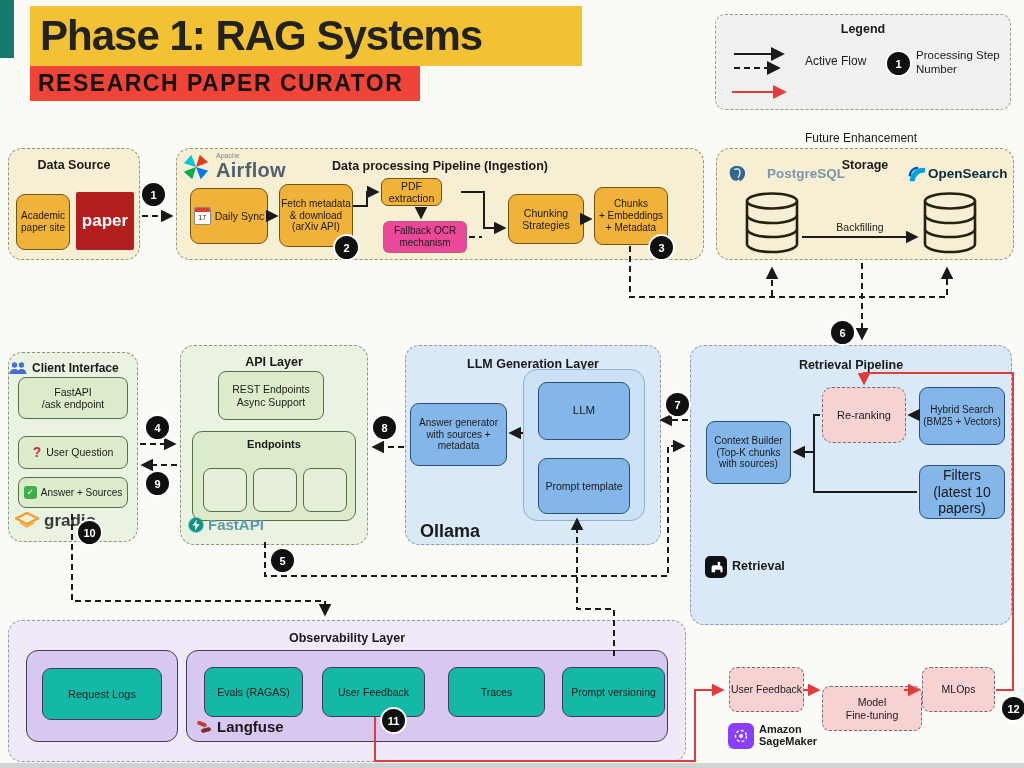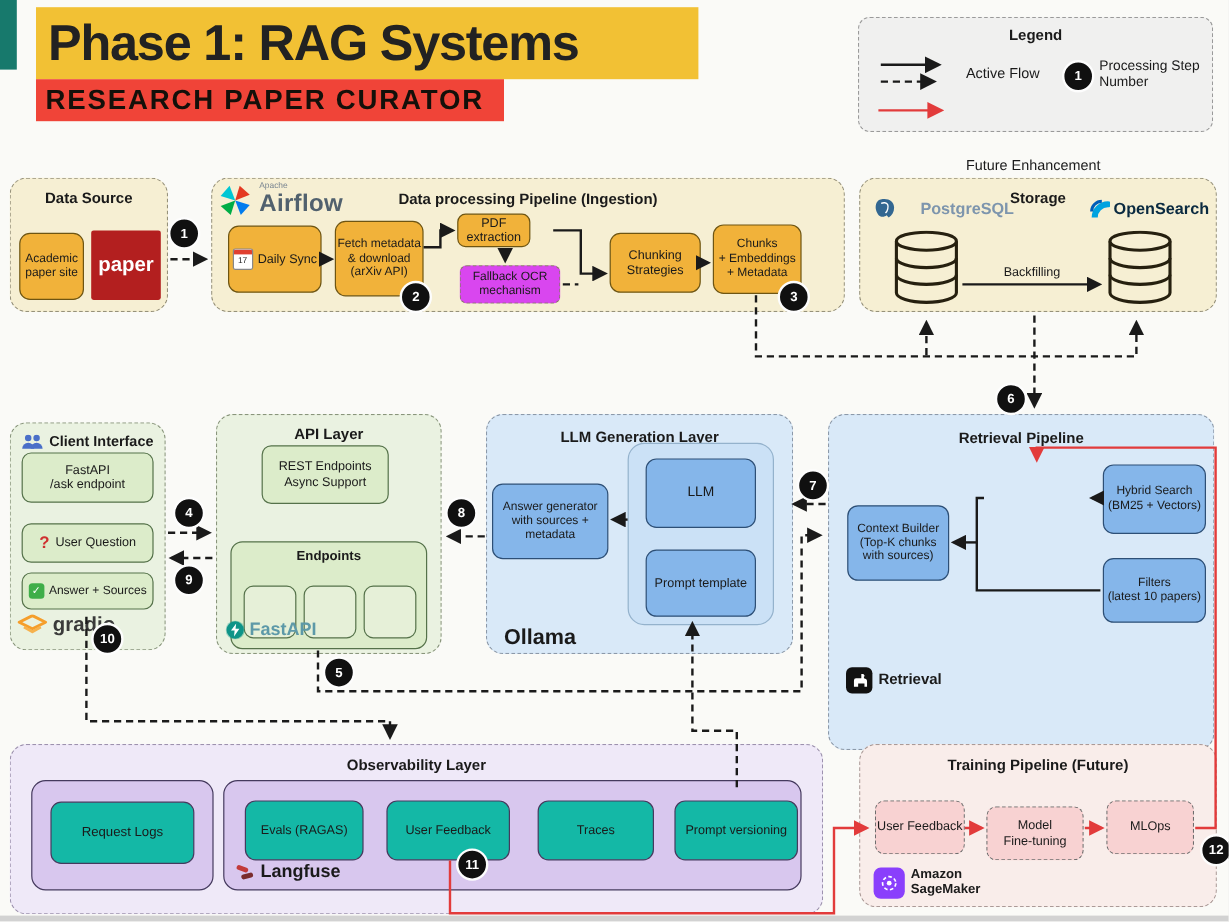--- a/index.html
+++ b/index.html
@@ -19,21 +19,21 @@
   .sec-purple{background:#efe9f8;border-color:#9d92ae;}
   .sec-pink{background:#f9edea;border-color:#ab9a97;}
   .sec-gray{background:#f0f0ef;border-color:#9a9a9a;border-radius:10px;}
   .sec-title{position:absolute;left:0;right:0;text-align:center;font-weight:bold;font-size:12.5px;}
   
   .node{display:flex;align-items:center;justify-content:center;text-align:center;
         white-space:pre-line;line-height:1.18;font-size:10.5px;border-radius:9px;}
   .n-yellow{background:#f1b23a;border:1.6px solid #6e5512;}
   .n-green{background:#dcecca;border:1.5px solid #55724a;border-radius:8px;}
   .n-blue{background:#85b6ea;border:1.6px solid #2d4f76;}
-  .n-pinkd{background:#d946ef;border:1.6px dashed #8d7470;}
+  .n-pinkd{background:#ec4899;border:1.6px dashed #8d7470;}
   .n-purple{background:#14b8a6;border:1.5px solid #453a5e;}
   .n-purplemid{background:#d8c7ee;border:1.6px solid #453a5e;border-radius:12px;}
   .n-arxiv{background:#b31f1f;border-radius:2px;color:#fff;font-weight:bold;font-size:17px;}
   .step{position:absolute;width:23px;height:23px;border-radius:50%;background:#101010;color:#fff;
         font-weight:bold;font-size:11px;display:flex;align-items:center;justify-content:center;
         border:2px solid #fdfdfd;z-index:9;}
   .logo-text{font-weight:bold;white-space:pre-line;line-height:1.05;}
   .lrow{display:flex;align-items:center;gap:6px;}
   #wires{position:absolute;left:0;top:0;z-index:6;pointer-events:none;}
   .wirelabel{font-size:10.5px;text-align:center;z-index:7;}
@@ -139,21 +139,21 @@
     <path d="M3,23 A25,8 0 0 0 53,23 M3,37 A25,8 0 0 0 53,37" fill="none" stroke="#26200f" stroke-width="2.6"></path>
   </svg>
   <svg class="abs" style="left:922px;top:192px;z-index:3;" width="56" height="62" viewBox="0 0 56 62">
     <path d="M3,9 V52 A25,8 0 0 0 53,52 V9" fill="#f6efd3" stroke="#26200f" stroke-width="2.6"></path>
     <ellipse cx="28" cy="9" rx="25" ry="7.5" fill="#f6efd3" stroke="#26200f" stroke-width="2.6"></ellipse>
     <path d="M3,23 A25,8 0 0 0 53,23 M3,37 A25,8 0 0 0 53,37" fill="none" stroke="#26200f" stroke-width="2.6"></path>
   </svg>
   <div class="abs wirelabel" style="left:820px;top:221px;width:80px;">Backfilling</div>
 
   <div class="abs section sec-green" style="left:8px;top:352px;width:130px;height:190px;">
-    <div class="lrow" style="position:absolute;left:0;right:0;top:8px;justify-content:center;gap:5px;">
+    <div class="lrow" style="position:absolute;left:0;right:0;top:8px;justify-content:flex-start;gap:5px;">
       <svg width="18" height="13" viewBox="0 0 18 13">
         <circle cx="5.5" cy="3" r="2.7" fill="#4a6fc8"></circle>
           <circle cx="12.5" cy="3" r="2.7" fill="#4a6fc8"></circle>
         <path d="M0.5,12 a5,5 0 0 1 10,0 Z" fill="#4a6fc8"></path>
           <path d="M7.5,12 a5,5 0 0 1 10,0 Z" fill="#4a6fc8"></path>
       </svg>
       <span style="font-weight:bold;font-size:12px;">Client Interface</span>
     </div>
   </div>
   <div class="abs node n-green" style="left:18px;top:377px;width:110px;height:42px;">FastAPI
@@ -172,21 +172,21 @@
       <path d="M6,10.5 L13,14.5 L20,10.5" fill="none" stroke="#f6b24e" stroke-width="2.4" stroke-linejoin="round"></path>
     </svg>
     <span class="logo-text" style="font-size:17px;color:#3a3a3a;font-weight:bold;">gradio</span>
   </div>
 
   <div class="abs section sec-green" style="left:180px;top:345px;width:188px;height:200px;">
     <div class="sec-title" style="top:9px;">API Layer</div>
   </div>
   <div class="abs node n-green" style="left:218px;top:371px;width:106px;height:49px;">REST Endpoints
 Async Support</div>
-  <div class="abs n-green" style="left:192px;top:431px;width:164px;height:90px;border-radius:10px;position:absolute;margin-top:20px;">
+  <div class="abs n-green" style="left:192px;top:431px;width:164px;height:90px;border-radius:10px;position:absolute;">
     <div style="text-align:center;font-weight:bold;font-size:11px;margin-top:6px;">Endpoints</div>
     <div class="abs endpoint-box" style="left:10px;top:36px;width:44px;height:44px;"></div>
     <div class="abs endpoint-box" style="left:60px;top:36px;width:44px;height:44px;"></div>
     <div class="abs endpoint-box" style="left:110px;top:36px;width:44px;height:44px;"></div>
   </div>
   <div class="abs lrow" style="left:188px;top:517px;z-index:3;gap:4px;">
     <svg width="16" height="16" viewBox="0 0 16 16">
       <circle cx="8" cy="8" r="8" fill="#0a96885e"></circle>
         <circle cx="8" cy="8" r="7.2" fill="#0e9488"></circle>
       <path d="M8.8,2.5 L4.5,8.5 H7.5 L7,13.5 L11.5,7 H8.3 Z" fill="#fff"></path>
@@ -201,26 +201,27 @@
   <div class="abs node n-blue" style="left:538px;top:382px;width:92px;height:58px;font-size:11.5px;">LLM</div>
   <div class="abs node n-blue" style="left:538px;top:458px;width:92px;height:56px;">Prompt template</div>
   <div class="abs node n-blue" style="left:410px;top:403px;width:97px;height:63px;font-size:10px;">Answer generator
 with sources +
 metadata</div>
   <div class="abs logo-text" style="left:420px;top:522px;font-size:18px;z-index:3;">Ollama</div>
 
   <div class="abs section sec-blue" style="left:690px;top:345px;width:322px;height:280px;">
     <div class="sec-title" style="top:12px;">Retrieval Pipeline</div>
   </div>
+  <div class="abs node n-pinkd" style="left:822px;top:387px;width:84px;height:56px;font-size:11px;border-radius:10px;background:#f6d2d2;border-color:#6e6e6e;">Re-ranking</div>
   <div class="abs node n-blue" style="left:919px;top:387px;width:86px;height:58px;font-size:10px;">Hybrid Search
 (BM25 + Vectors)</div>
   <div class="abs node n-blue" style="left:706px;top:421px;width:85px;height:63px;font-size:10px;">Context Builder
 (Top-K chunks
 with sources)</div>
-  <div class="abs node n-blue" style="left:919px;top:465px;width:86px;height:54px;font-size:10px;">Filters
+  <div class="abs node n-blue" style="left:919px;top:465px;width:86px;height:54px;font-size:14px;">Filters
 (latest 10 papers)</div>
   <div class="abs lrow" style="left:705px;top:556px;z-index:3;gap:5px;">
     <span style="width:22px;height:22px;background:#111;border-radius:5px;display:inline-flex;align-items:center;justify-content:center;">
       <svg width="14" height="14" viewBox="0 0 16 16">
           <path d="M3,14 V8 q0,-2 2,-2 h5 V2 h2 l1.5,2 h-1 v2 q3,.5 3,3 v5 h-2.5 v-3 h-6 v3 Z" fill="#fff"></path>
         </svg>
     </span>
     <span class="logo-text" style="font-size:12.5px;">Retrieval</span>
   </div>
 
@@ -235,25 +236,22 @@
   <div class="abs node n-purple" style="left:448px;top:667px;width:97px;height:50px;">Traces</div>
   <div class="abs node n-purple" style="left:562px;top:667px;width:103px;height:50px;">Prompt versioning</div>
   <div class="abs lrow" style="left:196px;top:719px;z-index:3;gap:5px;">
     <svg width="16" height="14" viewBox="0 0 16 14">
       <rect x="1" y="2" width="10" height="4" rx="2" transform="rotate(20 6 4)" fill="#c23a3a"></rect>
       <rect x="5" y="8" width="10" height="4" rx="2" transform="rotate(-15 10 10)" fill="#7a2d2d"></rect>
     </svg>
     <span class="logo-text" style="font-size:15px;">Langfuse</span>
   </div>
 
-  <div class="abs section sec-pink" style="left:716px;top:620px;width:298px;height:136px;">
-    <div class="sec-title" style="top:10px;">Training Pipeline (Future)</div>
-  </div>
   <div class="abs node n-pinkd" style="left:729px;top:667px;width:75px;height:45px;border-radius:8px;border-color:#6e6e6e;background:#f8d2d2;font-size:10.5px;">User Feedback</div>
-  <div class="abs node n-pinkd" style="left:822px;top:672px;width:81px;height:45px;border-radius:8px;border-color:#6e6e6e;background:#f8d2d2;font-size:10.5px;">Model
+  <div class="abs node n-pinkd" style="left:822px;top:686px;width:100px;height:45px;border-radius:8px;border-color:#6e6e6e;background:#f8d2d2;font-size:10.5px;">Model
 Fine-tuning</div>
   <div class="abs node n-pinkd" style="left:922px;top:667px;width:73px;height:45px;border-radius:8px;border-color:#6e6e6e;background:#f8d2d2;font-size:10.5px;">MLOps</div>
   <div class="abs lrow" style="left:728px;top:723px;z-index:3;gap:5px;">
     <span style="width:26px;height:26px;background:#8a3ffc;border-radius:6px;display:inline-flex;align-items:center;justify-content:center;">
       <svg width="16" height="16" viewBox="0 0 16 16">
           <circle cx="8" cy="8" r="5.5" fill="none" stroke="#fff" stroke-width="1.4" stroke-dasharray="3 2"></circle>
           <circle cx="8" cy="8" r="2" fill="#fff"></circle>
         </svg>
     </span>
     <span class="logo-text" style="font-size:11px;">Amazon

